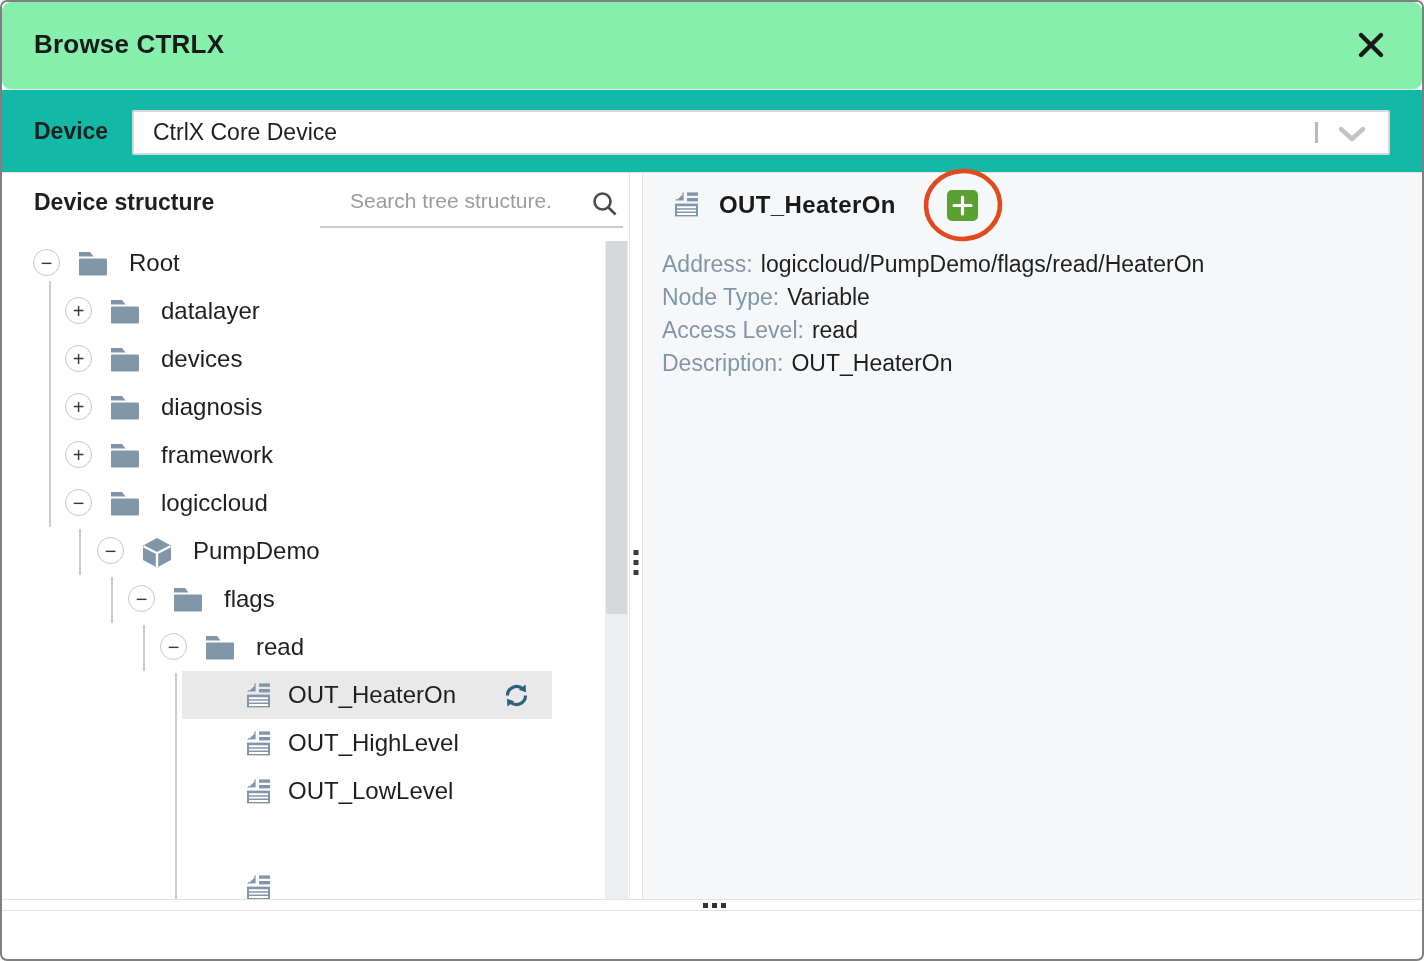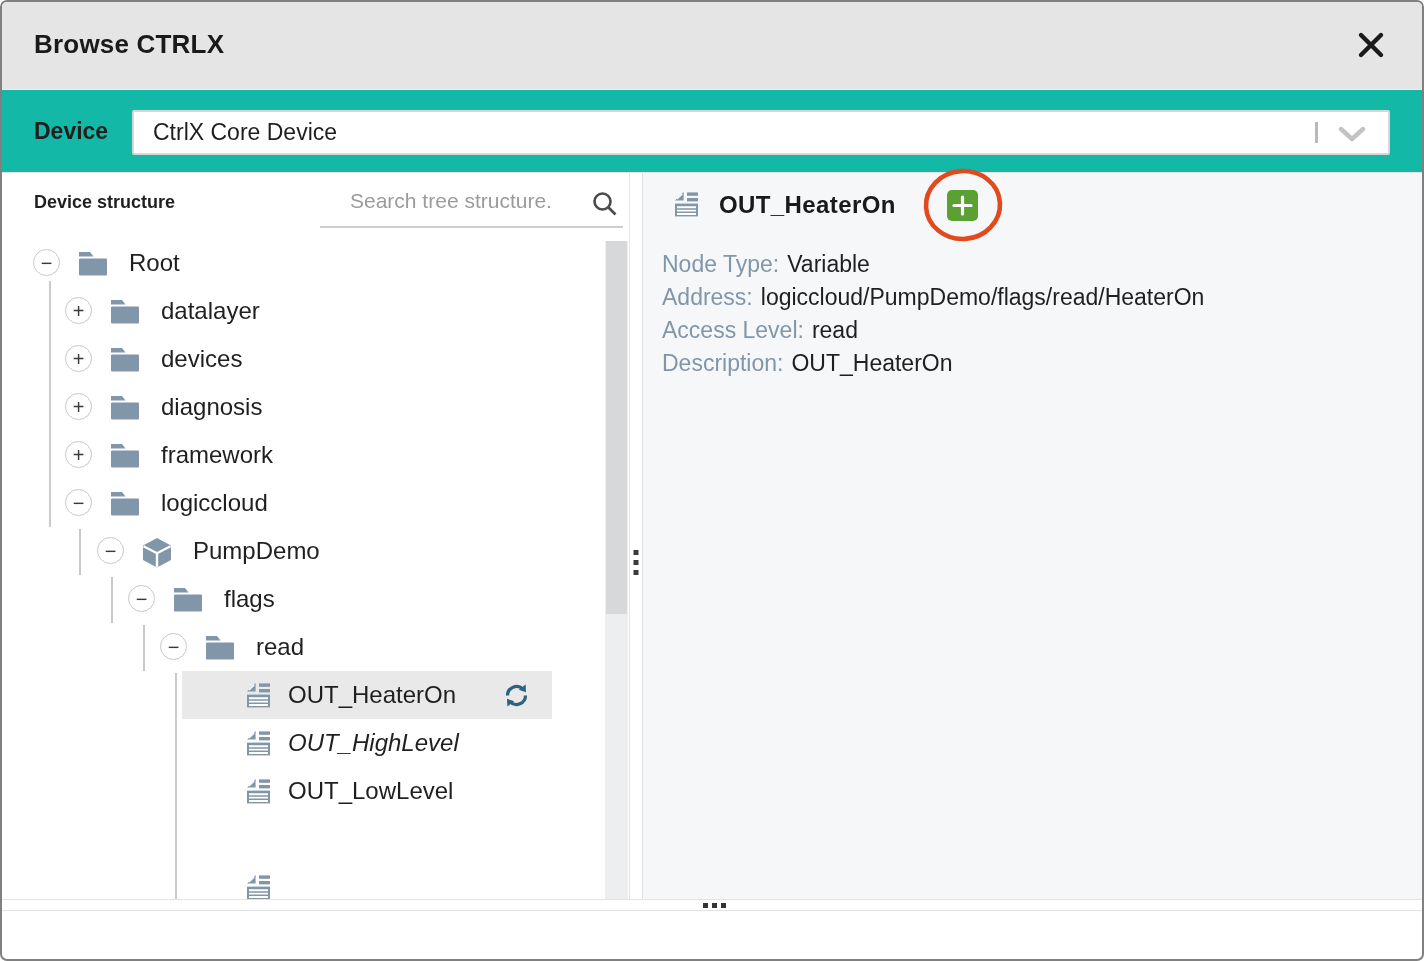--- a/index.html
+++ b/index.html
@@ -1,34 +1,34 @@
 <!DOCTYPE html>
 <html style="--green: #5ba032; --red: #e2491d; --slate: #8296a9; --sync: #2d617e; --selbg: #e9e9ea;"><head>
 <meta charset="utf-8">
 <style>
   html,body{margin:0;padding:0;background:#fff;}
   .stage{position:relative;width:1424px;height:961px;font-family:"Liberation Sans",sans-serif;color:#1f1f1f;}
   .dialog{position:absolute;inset:0;background:#fff;border:2px solid #808080;border-radius:7px;overflow:hidden;box-sizing:border-box;}
 
   
-  .hdr{position:absolute;top:0;left:0;right:0;height:87px;border-bottom:1px solid #ececec;box-shadow:0 3px 4px rgba(0,0,0,.035);background:#e5e5e5;}
+  .hdr{position:absolute;top:0;left:0;right:0;height:87px;border-bottom:1px solid #ececec;box-shadow:0 3px 4px rgba(0,0,0,.035);background:#86efac;border-radius:9px;}
   .title{position:absolute;left:32px;top:27px;font-size:26px;font-weight:700;color:#1a1a1a;letter-spacing:.2px;}
   .close{position:absolute;right:34px;top:26px;width:34px;height:34px;background:none;border:none;padding:0;cursor:pointer;display:flex;align-items:center;justify-content:center;}
 
   
   .devrow{position:absolute;top:88px;left:0;right:0;height:82px;border-bottom:1px solid #e2e2e2;background:#14b8a6;}
   .devlabel{position:absolute;left:32px;top:0;line-height:82px;font-size:23px;font-weight:600;color:#1f1f1f;}
   .devselect{position:absolute;left:130px;top:20px;width:1258px;height:45px;border:2px solid #d7d7d7;border-radius:2px;background:#fff;box-sizing:border-box;cursor:pointer;}
   .devvalue{position:absolute;left:19px;top:0;line-height:41px;font-size:23px;color:#1f1f1f;}
   .devsep{position:absolute;right:70px;top:10px;width:3px;height:21px;background:#b9b9b9;}
   .chev{position:absolute;right:22px;top:14px;}
 
   
   .tree-panel{position:absolute;left:0;top:171px;width:627px;height:726px;background:#fff;overflow:hidden;}
-  .tp-title{position:absolute;left:32px;top:0;line-height:58px;font-size:18px;font-weight:600;color:#1f1f1f;}
+  .tp-title{position:absolute;left:32px;top:0;line-height:58px;font-size:23px;font-weight:600;color:#1f1f1f;}
   .searchbox{position:absolute;left:318px;top:5px;width:303px;height:50px;border-bottom:2px solid #cdcdcd;background:#fff;box-sizing:border-box;}
   .searchinput{position:absolute;left:16px;top:0;width:100%;height:46px;border:none;outline:none;background:transparent;padding:0 40px 0 14px;font-family:inherit;font-size:21px;color:#444;box-sizing:border-box;}
   .searchinput::placeholder{color:#9b9b9b;opacity:1;}
   .searchicon{position:absolute;right:5px;top:12px;color:#4b4b4b;}
   .tree{position:absolute;inset:0;overflow:hidden;}
   .guide{position:absolute;width:2px;background:#cbcbcb;}
   .row{position:absolute;left:0;right:30px;height:48px;cursor:pointer;}
   .row.selected::before{content:"";position:absolute;left:180px;width:370px;top:0;bottom:0;background:var(--selbg);}
   .exp{position:absolute;top:10px;width:27px;height:27px;border:1.5px solid #c7c7c7;border-radius:50%;box-sizing:border-box;display:flex;align-items:center;justify-content:center;font-size:20px;line-height:1;color:#3a3a3a;background:#fff;}
   .ticon{position:absolute;top:10px;color:var(--slate);}
@@ -183,21 +183,21 @@
                 <path d="M4 17.2 h19 M4 20.6 h19 M4 24 h19" stroke="#fff" stroke-width="1.9"></path>
               </svg></span>
             <span class="tlabel" style="left:286px">OUT_HeaterOn</span>
             <span class="ticon sync" style="left:501px"><svg width="27" height="27" viewBox="0 0 27 27">
                 <path d="M4.5 13.5 a9 9 0 0 1 15.4 -6.3" fill="none" stroke="currentColor" stroke-width="3.2"></path>
                 <path d="M22.6 2.6 L23 10.2 L15.8 7.8 Z" fill="currentColor"></path>
                 <path d="M22.5 13.5 a9 9 0 0 1 -15.4 6.3" fill="none" stroke="currentColor" stroke-width="3.2"></path>
                 <path d="M4.4 24.4 L4 16.8 L11.2 19.2 Z" fill="currentColor"></path>
               </svg></span>
           </div>
-          <div class="row" style="top: 546px; font-style: italic;">
+          <div class="row" style="top: 546px;">
             <span class="ticon" style="left:243px"><svg width="28" height="28" viewBox="0 0 28 28">
                 <path fill="currentColor" d="M2 10.6 L10.6 2 V10.6 Z"></path>
                 <path d="M4 9.2 L9.2 4" stroke="#fff" stroke-width="1.2"></path>
                 <rect fill="currentColor" x="14" y="2.4" width="11" height="3.4"></rect>
                 <rect fill="currentColor" x="14" y="8" width="11" height="3.4"></rect>
                 <rect fill="currentColor" x="2" y="13.6" width="23" height="12.8"></rect>
                 <path d="M4 17.2 h19 M4 20.6 h19 M4 24 h19" stroke="#fff" stroke-width="1.9"></path>
               </svg></span>
             <span class="tlabel" style="left:286px">OUT_HighLevel</span>
           </div>
@@ -248,22 +248,22 @@
       <div class="dtitle">OUT_HeaterOn</div>
       <button class="addbtn">
         <svg width="31" height="31" viewBox="0 0 31 31">
             <path d="M15.5 7 V24 M7 15.5 H24" stroke="#fff" stroke-width="3.2" stroke-linecap="round"></path>
           </svg>
       </button>
       <svg class="ring" width="120" height="96" viewBox="0 0 120 96">
           <ellipse cx="58" cy="46" rx="37" ry="34" fill="none" stroke="var(--red)" stroke-width="4.6" transform="rotate(-4 58 46)"></ellipse>
         </svg>
       <div class="fields">
+          <div class="frow"><span class="flabel">Address:</span><span class="fvalue">logiccloud/PumpDemo/flags/read/HeaterOn</span></div>
           <div class="frow"><span class="flabel">Node Type:</span><span class="fvalue">Variable</span></div>
-          <div class="frow"><span class="flabel">Address:</span><span class="fvalue">logiccloud/PumpDemo/flags/read/HeaterOn</span></div>
           <div class="frow"><span class="flabel">Access Level:</span><span class="fvalue">read</span></div>
           <div class="frow"><span class="flabel">Description:</span><span class="fvalue">OUT_HeaterOn</span></div>
         </div>
     </div>
 
     <div class="hsplit">
       <div class="hdots">
           <i></i>
           <i></i>
           <i></i>

